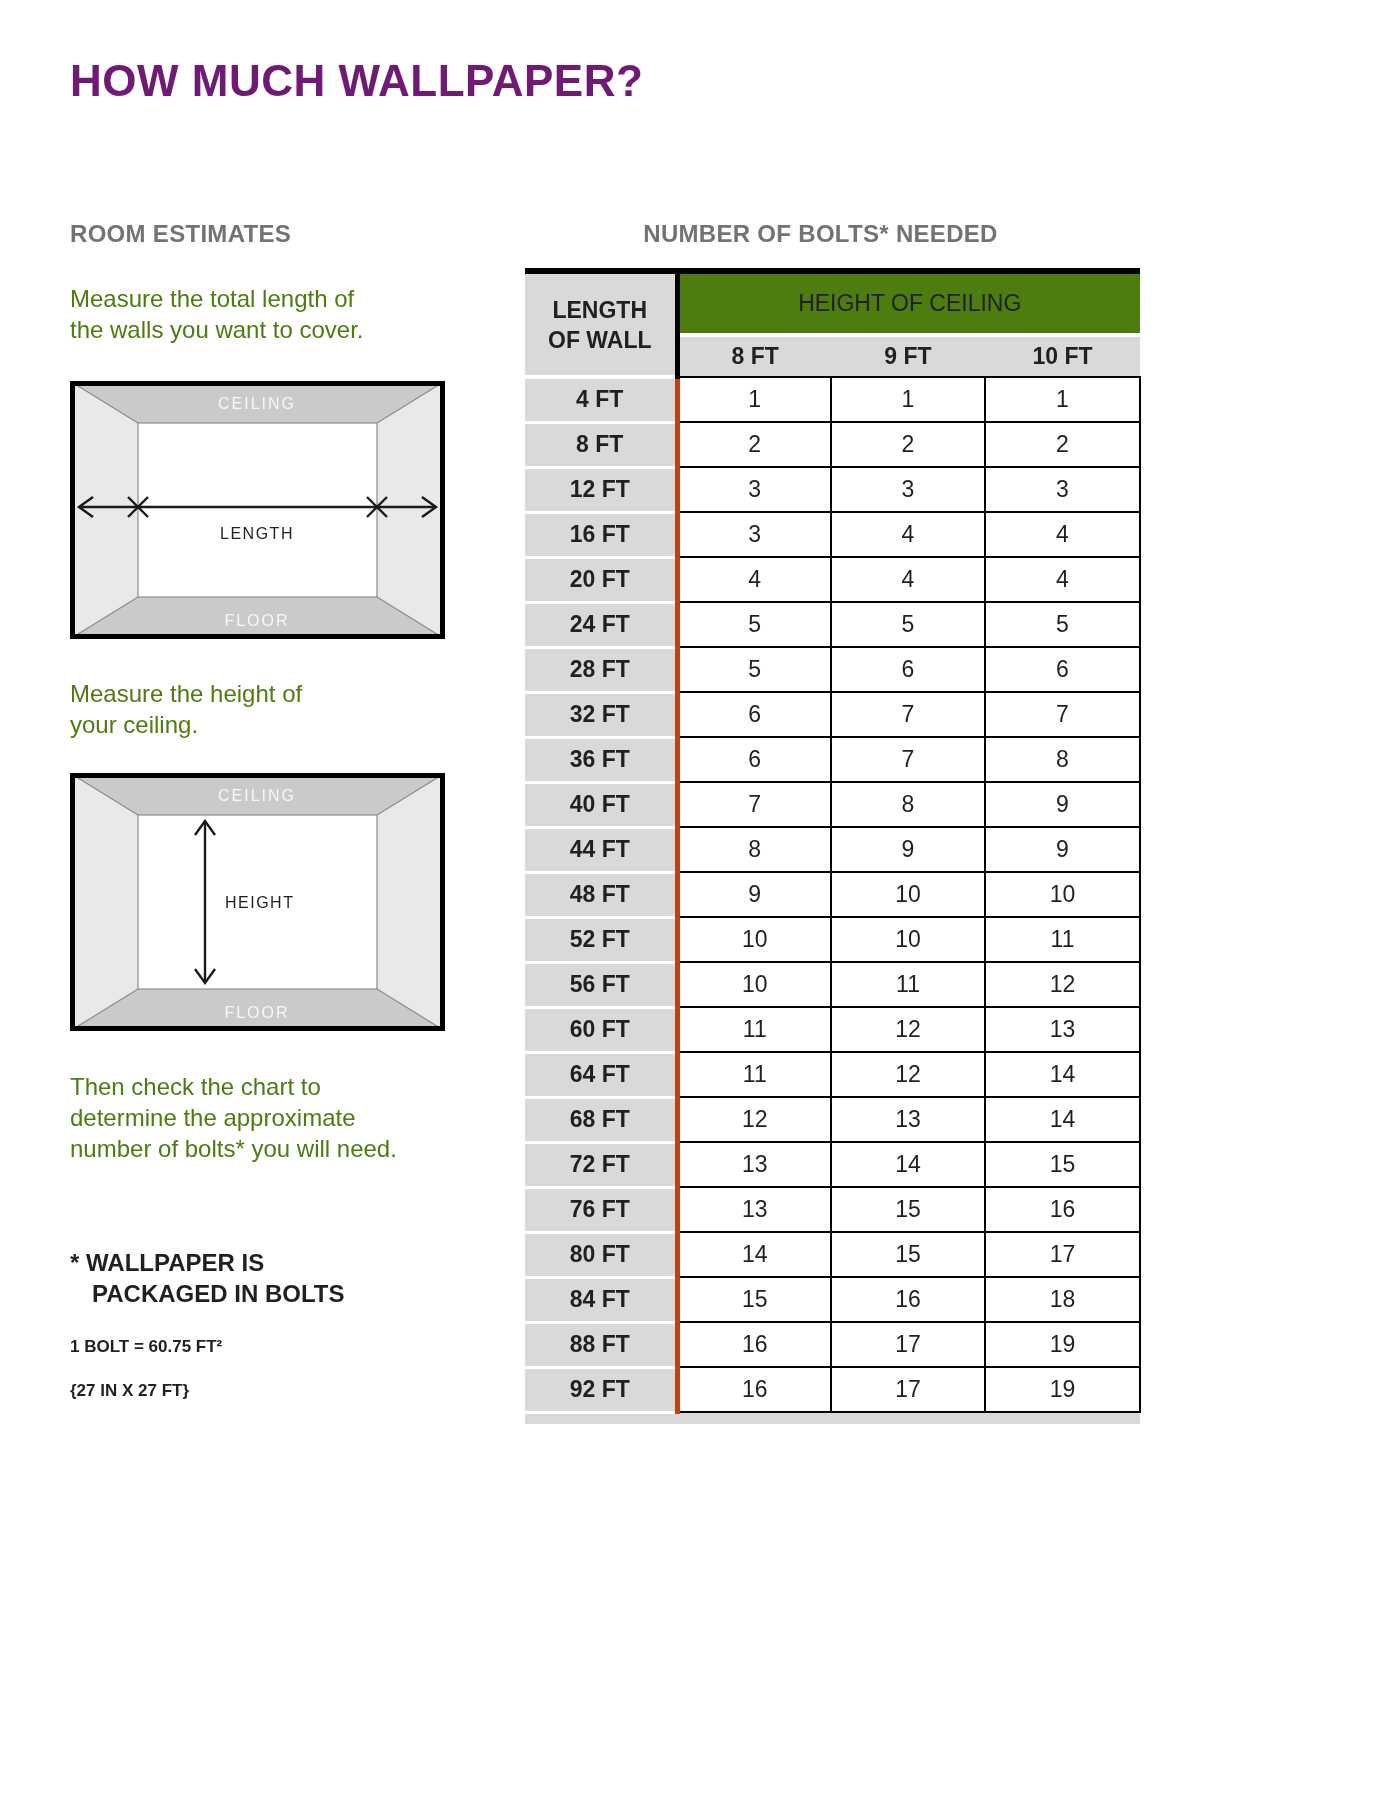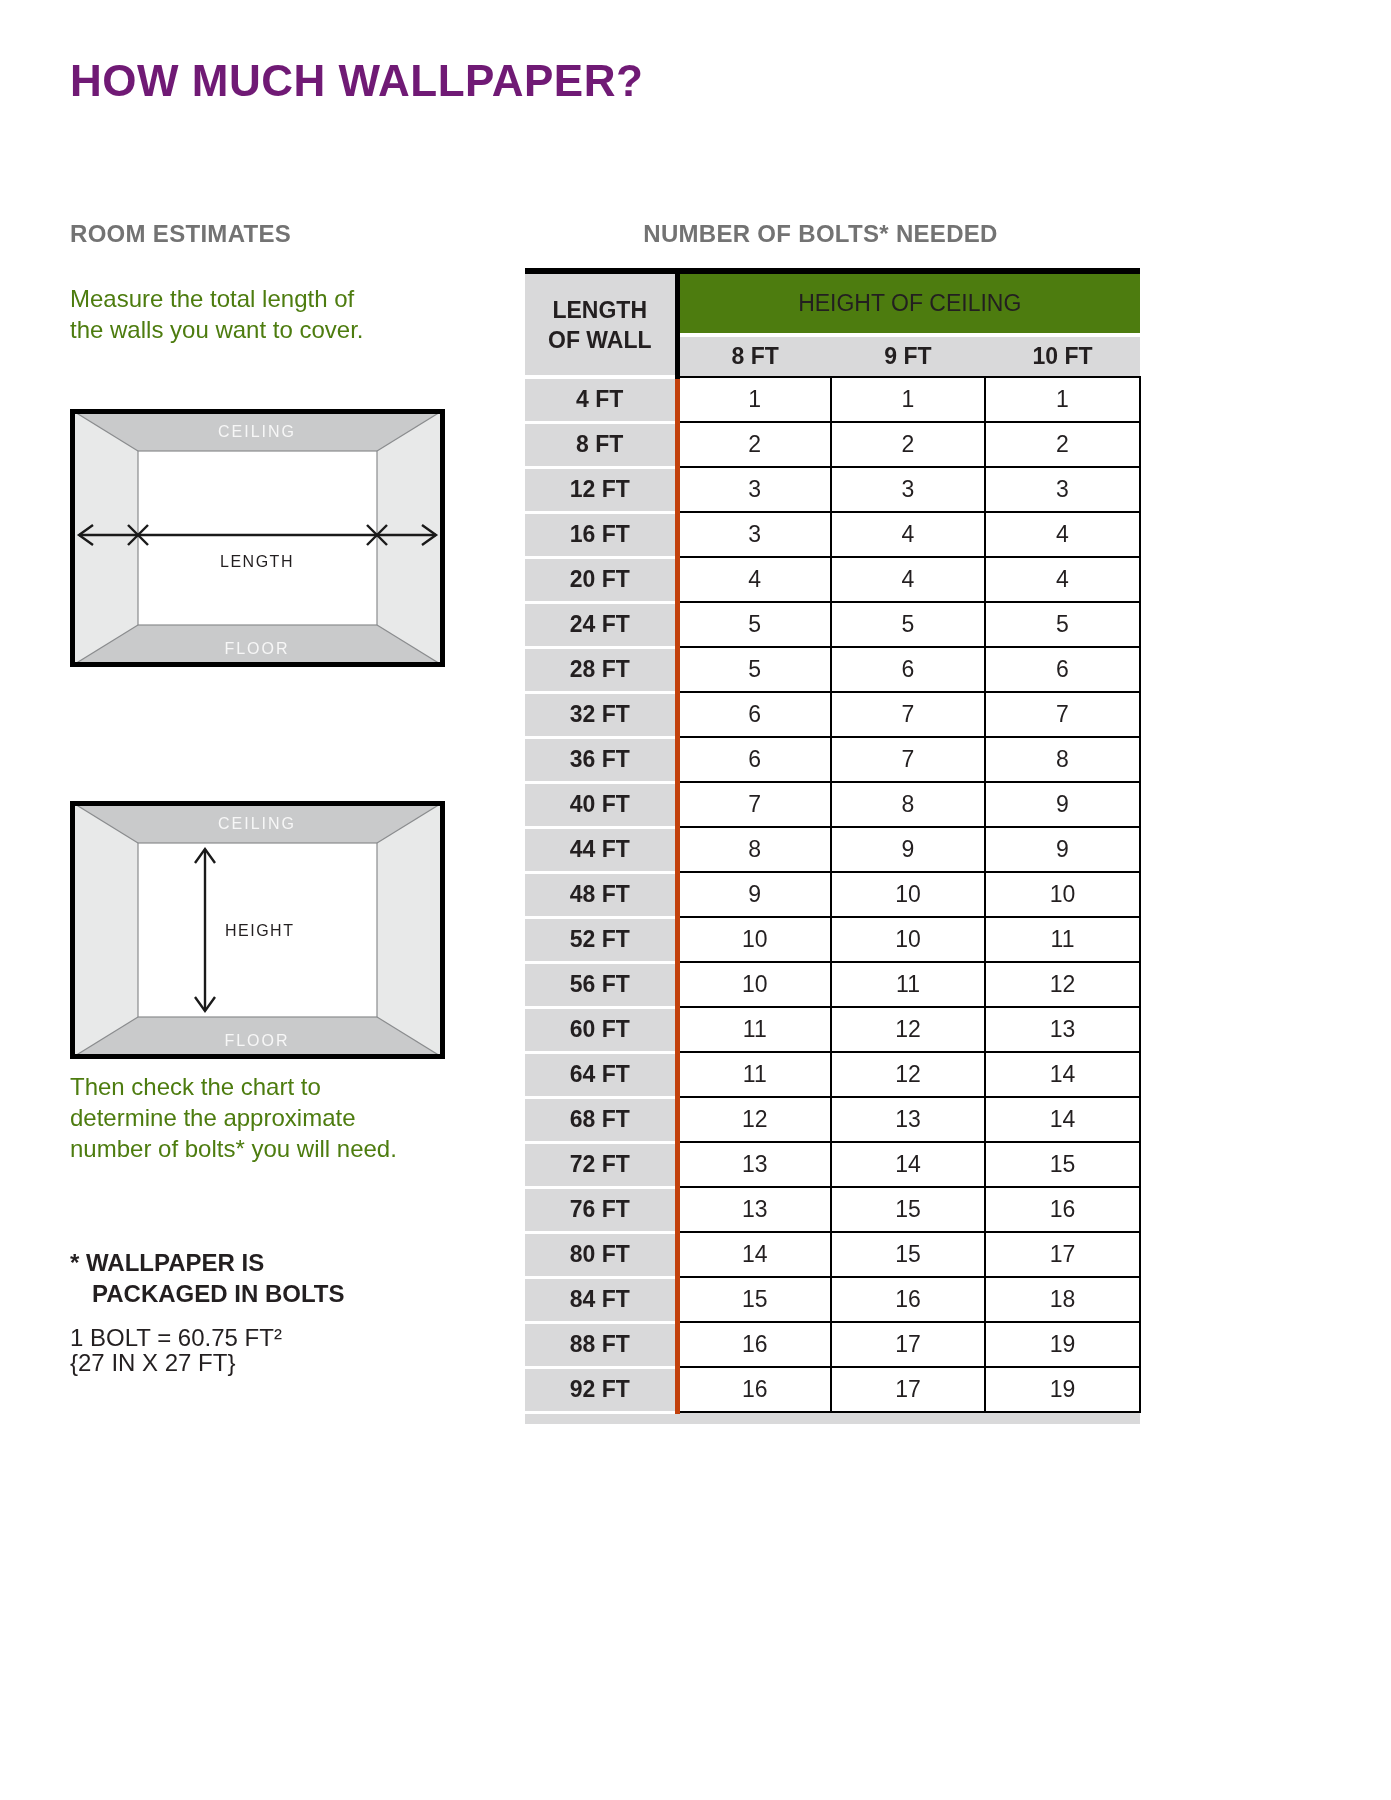--- a/index.html
+++ b/index.html
@@ -41,21 +41,20 @@
     white-space: pre-line;
   }
   #step1 { top: 283px; }
   #step2 { top: 678px; }
   #step3 { top: 1071px; }
   .diagram {
     position: absolute;
     left: 70px;
     width: 355px;
     height: 258px;
-    margin-top: 28px;
   }
   #diagram-length { top: 381px; }
   #diagram-height { top: 773px; }
   .diagram svg { display: block; }
   .svg-room-label {
     font-family: "Liberation Sans", sans-serif;
     font-size: 16px;
     letter-spacing: 2px;
     fill: #f7f7f7;
   }
@@ -69,23 +68,23 @@
     position: absolute;
     left: 70px; top: 1247px;
     font-size: 24px;
     font-weight: bold;
     line-height: 31px;
   }
   .footnote .indent { padding-left: 22px; }
   .bolt-info {
     position: absolute;
     left: 70px; top: 1325px;
-    font-size: 24px;
-    font-weight: normal;
-    line-height: 25px;
+    font-size: 17px;
+    font-weight: bold;
+    line-height: 44px;
     white-space: pre-line;
   }
   .table-wrap {
     position: absolute;
     left: 525px; top: 268px;
     width: 615px;
   }
   table.bolts {
     border-collapse: collapse;
     table-layout: fixed;
@@ -173,20 +172,22 @@
         <line x1="58" y1="136" x2="78" y2="116"></line>
         <line x1="297" y1="116" x2="317" y2="136"></line>
         <line x1="297" y1="136" x2="317" y2="116"></line>
       </g>
       <text class="svg-room-label" x="187" y="28" text-anchor="middle">CEILING</text>
       <text class="svg-room-label" x="187" y="245" text-anchor="middle">FLOOR</text>
       <text class="svg-measure-label" x="187" y="158" text-anchor="middle">LENGTH</text>
     </svg>
   </div>
 
+  <div class="para" id="step2">Measure the height of
+your ceiling.</div>
 
   <div class="diagram" id="diagram-height">
     <svg viewBox="0 0 375 258" width="375" height="258">
       <polygon points="0,0 68,42 68,216 0,258" fill="#e8e9e9"></polygon>
       <polygon points="375,0 307,42 307,216 375,258" fill="#e8e9e9"></polygon>
       <polygon points="0,0 375,0 307,42 68,42" fill="#c9cacb"></polygon>
       <polygon points="0,258 68,216 307,216 375,258" fill="#c9cacb"></polygon>
       <rect x="68" y="42" width="239" height="174" fill="#ffffff" stroke="#8a8c8e" stroke-width="1.2"></rect>
       <line x1="0" y1="0" x2="68" y2="42" stroke="#8a8c8e" stroke-width="1.2"></line>
       <line x1="375" y1="0" x2="307" y2="42" stroke="#8a8c8e" stroke-width="1.2"></line>

